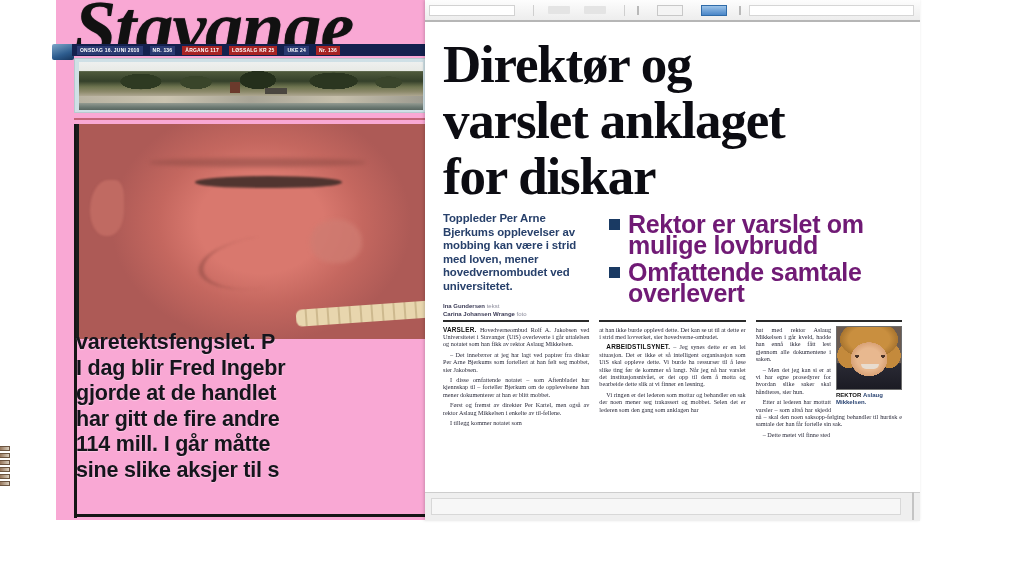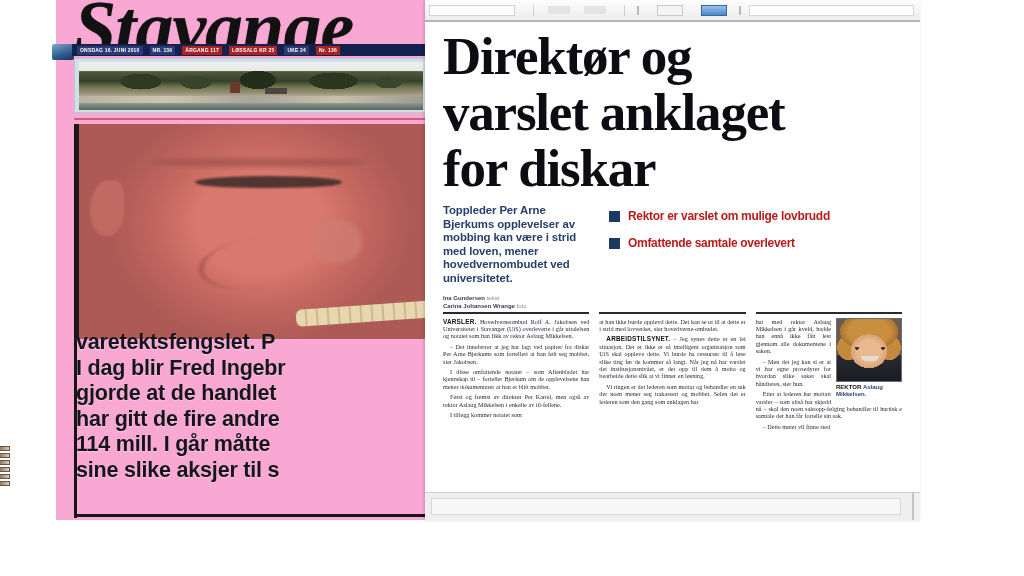--- a/index.html
+++ b/index.html
@@ -181,21 +181,21 @@
   .tb-tick{width:2px;height:9px;background:#b9b9b9;margin-left:12px;}
   .tb-longfield{
     flex:1;height:11px;background:#fff;border:1px solid #d6d6d6;
     margin:0 6px 0 8px;box-sizing:border-box;
   }
   .win-hairline{
     position:absolute;left:0;top:20px;width:495px;height:2px;background:#b6b6b6;
   }
 
   .page-body{
-    position:absolute;left:0;top:22px;width:495px;height:366px;
+    position:absolute;left:0;top:30px;width:495px;height:366px;
     background:#fff;padding:0 18px;box-sizing:border-box;
   }
 
   .main-headline{
     margin-top:6px;
     font-family:"Liberation Serif", serif;
     font-weight:bold;
     font-size:53px;line-height:56px;
     letter-spacing:-1.2px;
     color:#0c0c12;
@@ -218,22 +218,22 @@
 
   .bullets-col{flex:1;padding-top:2px;}
   .bullet-item{
     display:flex;align-items:flex-start;gap:8px;margin-bottom:6px;
   }
   .bullet-sq{
     width:11px;height:11px;background:#1a3a63;margin-top:5px;flex:none;
   }
   .bullet-text{
     font-family:"Liberation Sans", sans-serif;
-    font-size:12px;line-height:21px;font-weight:600;
-    color:#b91c1c;letter-spacing:-.3px;
+    font-size:25px;line-height:21px;font-weight:600;
+    color:#701a75;letter-spacing:-.3px;
   }
   .columns{
     display:flex;gap:10px;margin-top:2px;
     height:196px;overflow:hidden;
   }
   .col{flex:1;position:relative;}
   .col .toprule{height:2px;background:#2a2a2a;margin-bottom:4px;}
   .kicker{
     font-family:"Liberation Sans", sans-serif;
     font-weight:bold;font-size:6.4px;letter-spacing:.2px;color:#101010;

